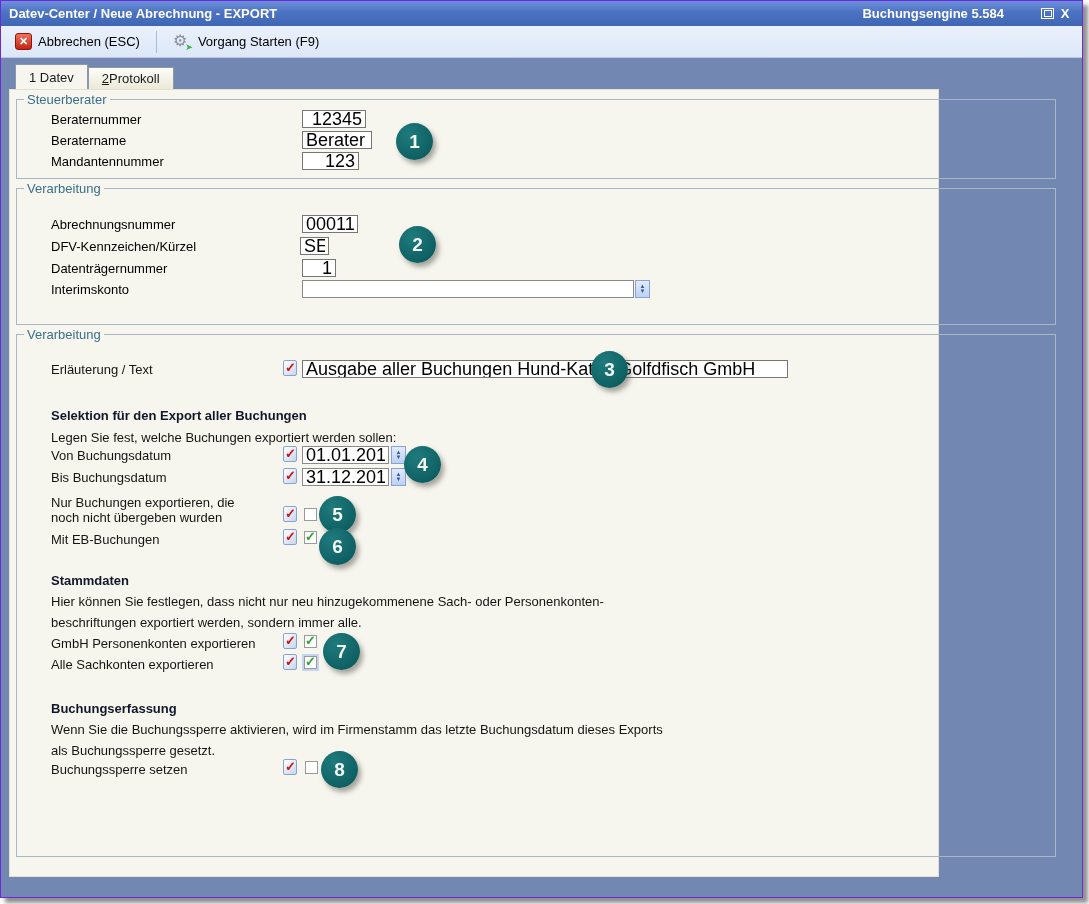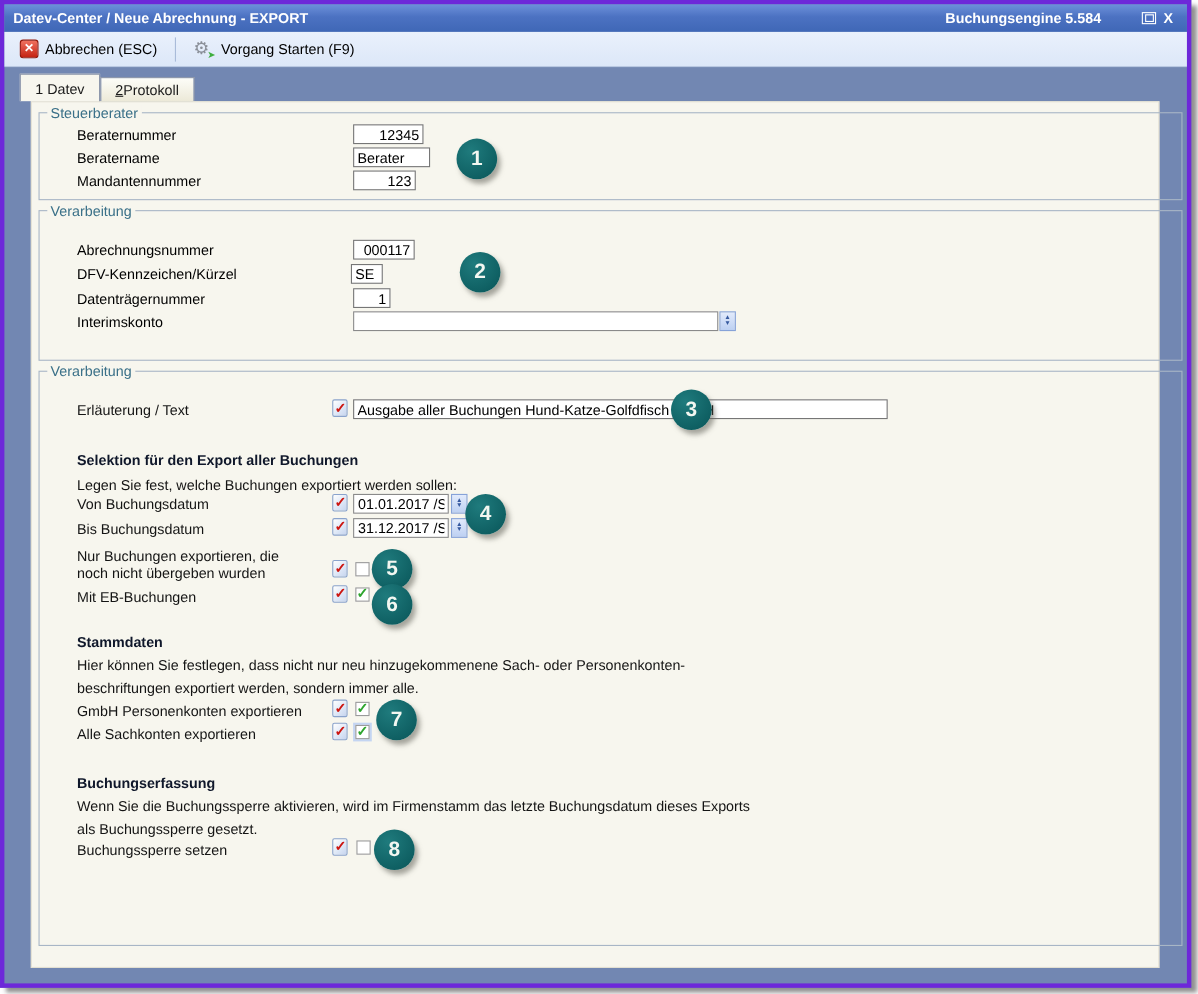--- a/index.html
+++ b/index.html
@@ -1,20 +1,20 @@
 <!DOCTYPE html>
 <html><head>
 <meta charset="utf-8">
 <style>
   * { box-sizing: border-box; margin: 0; padding: 0; }
   html,body { width:1089px; height:904px; background:#fff; font-family:"Liberation Sans",sans-serif; font-size:13px; color:#1a1a1a; overflow:hidden; }
 
   .window {
     position:absolute; left:0; top:0; width:1083px; height:898px;
-    background:#7287B2; border:4px solid #6d28d9;
+    background:#7287B2; border:1px solid #6d28d9;
     box-shadow:5px 5px 4px rgba(70,70,70,.6);
   }
 
   
   .titlebar {
     height:25px; display:flex; align-items:center;
     background:linear-gradient(180deg,#6C90DA 0%,#4C72C2 45%,#3F67B6 100%);
     color:#fff; font-weight:bold; padding:0 8px;
   }
   .titlebar .title { flex:0 0 auto; }
@@ -46,34 +46,34 @@
   .tab {
     border:1px solid #8E98AC; border-bottom:none; padding:0 13px;
     display:flex; align-items:center; cursor:default;
   }
   .tab.active { background:#F7F6EE; height:25px; position:relative; z-index:3; }
   .tab.inactive { background:linear-gradient(180deg,#FDFDF8,#ECE9D8); height:22px; }
   .accel { text-decoration:underline; }
 
   
   .panel {
-    position:relative; margin:0 24px; width:1026px; height:788px;
+    position:relative; margin:0 8px; width:930px; height:788px;
     background:#F7F6EE; border:1px solid #E3E0D2; z-index:2;
   }
 
   .grp { position:absolute; border:1px solid #A8B6C6; }
   .legend { position:absolute; top:-8px; left:7px; background:#F7F6EE; padding:0 3px; color:#3A7088; }
 
   .glabel { position:absolute; left:34px; color:#000000; white-space:nowrap; }
   .blabel { position:absolute; left:34px; color:#141414; white-space:nowrap;text-align:right; }
   .bheading { position:absolute; left:34px; font-weight:bold; color:#0f172a; white-space:nowrap; }
 
   .ti {
     position:absolute; height:18px; border:1px solid #767676; background:#fff;
-    font-family:"Liberation Sans",sans-serif; font-size:13px; padding:0 3px; color:#000;
+    font-family:"Liberation Sans",sans-serif; font-size:18px; padding:0 3px; color:#000;
   }
   .ti.num { text-align:right; }
 
   .spin {
     position:absolute; width:15px; background:linear-gradient(180deg,#E2EBFC,#BDD0F2);
     border:1px solid #86A2D8; display:flex; flex-direction:column; align-items:center; justify-content:center;
     cursor:default;
   }
   .spin span { font-size:6px; line-height:5px; color:#35589E; }
 

